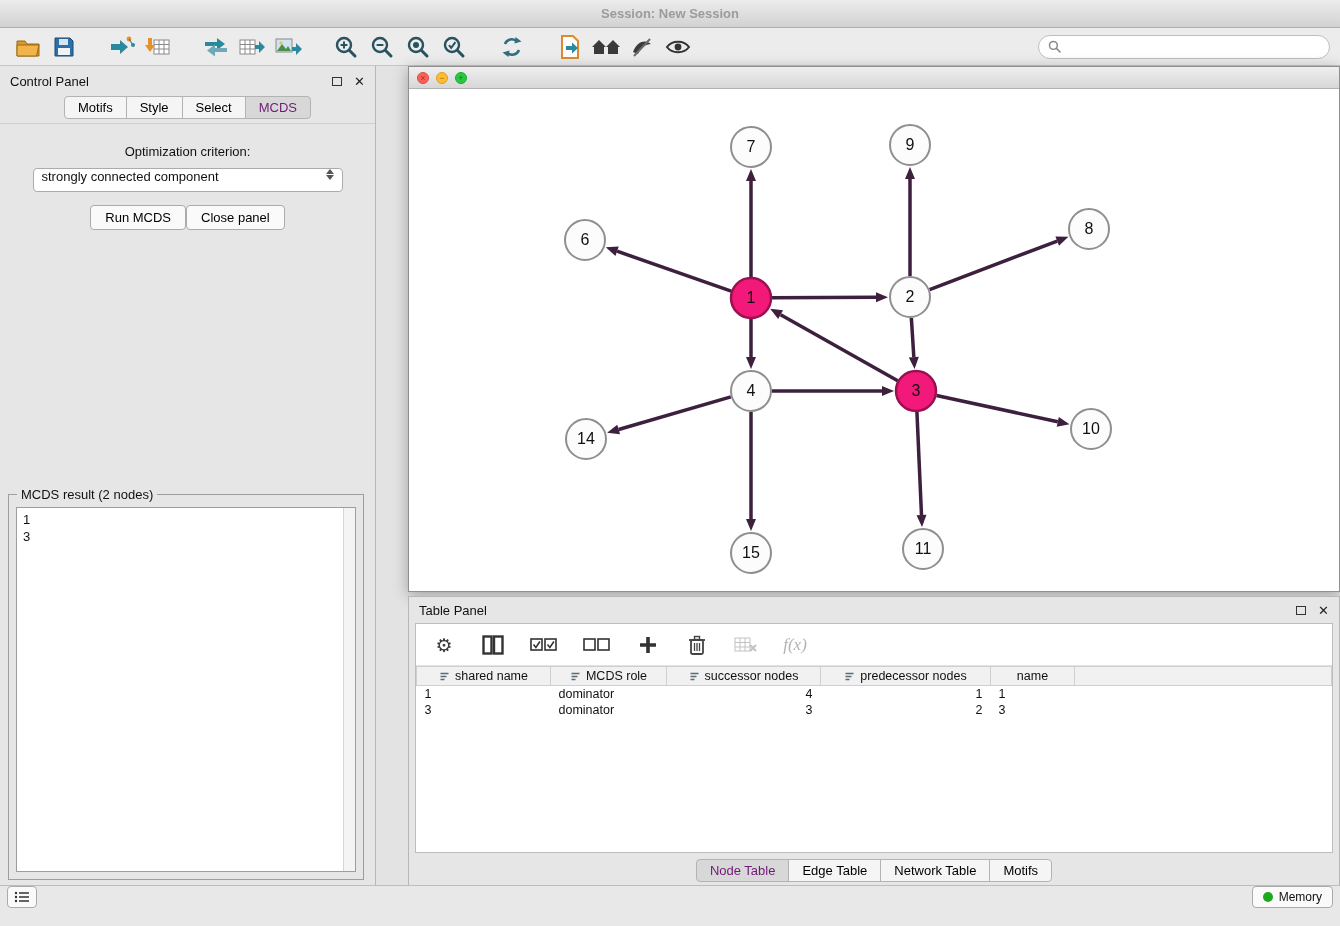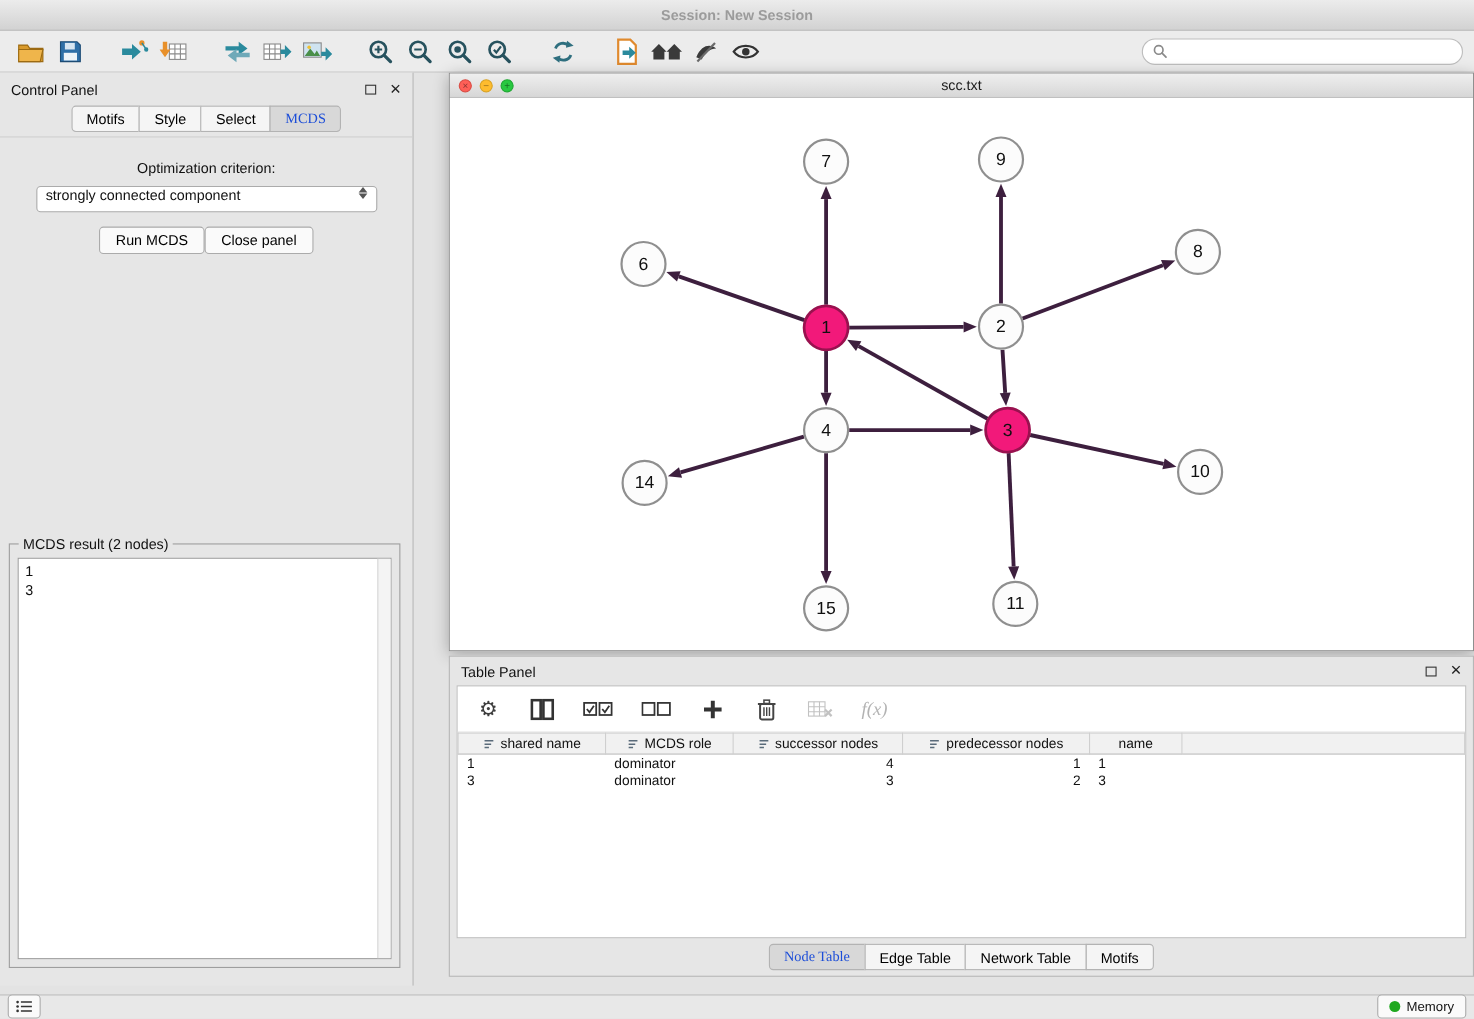--- a/index.html
+++ b/index.html
@@ -26,21 +26,21 @@
   .control-panel { position:absolute; left:0; top:66px; width:376px; height:830px;
     background:#e6e6e6; border-right:1px solid #b7b7b7; }
   .panel-header { height:30px; display:flex; align-items:center; padding:0 10px; font-size:13px; }
   .panel-header .sp { flex:1; }
   .float-ic { width:10px; height:9px; border:1.5px solid #333; display:inline-block; margin-right:12px; }
   .close-ic { font-size:13px; font-weight:bold; color:#222; }
   .cp-tabs { display:flex; justify-content:center; padding-bottom:4px; border-bottom:1px solid #cfcfcf; }
   .tab-btn { border:1px solid #b3b3b3; background:#f5f5f5; font-size:13px; padding:3px 13px; margin-left:-1px; }
   .tab-btn:first-child { border-radius:4px 0 0 4px; margin-left:0; }
   .tab-btn:last-child { border-radius:0 4px 4px 0; }
-  .tab-btn.active { background:#d8d8d8; color:#1d4ed8;font-family:Liberation Serif, serif; }
+  .tab-btn.active { background:#d8d8d8; color:#701a75; }
   .cp-content { padding-top:20px; text-align:center; }
   .opt-label { font-size:13px; margin-bottom:9px; }
   .combo { width:310px; height:24px; margin:0 auto 13px; background:#fff; border:1px solid #ababab;
     border-radius:4px; display:flex; padding:0 8px; }
   .combo .val { font-size:13px; flex:1; text-align:left; }
   .combo .arrows { display:flex; flex-direction:column; gap:1px; }
   .combo .arrows i { width:0; height:0; border-left:4px solid transparent; border-right:4px solid transparent; }
   .combo .arrows i.up { border-bottom:5px solid #555; }
   .combo .arrows i.dn { border-top:5px solid #555; }
   .btn-row { display:flex; justify-content:center; }
@@ -80,22 +80,22 @@
   .fx { font-family:"Liberation Serif","DejaVu Serif",serif; font-style:italic; font-size:17px; color:#b3b3b3; }
   table.node-table { border-collapse:collapse; width:100%; table-layout:fixed; }
   table.node-table th { height:19px; background:#f1f1f1; border:1px solid #cfcfcf; font-weight:normal;
     font-size:12.5px; }
   table.node-table th .th-inner { display:flex; align-items:center; justify-content:center; gap:5px; }
   table.node-table td { font-size:12.5px; height:16px; padding:0 8px; text-align:left; white-space:nowrap; overflow:hidden; }
   table.node-table td.num { text-align:right; }
   .tp-tabs { position:absolute; bottom:5px; left:0; right:0; display:flex; justify-content:center; }
 
   
-  .statusbar { position:absolute; left:0; right:0; bottom:0; height:22px; background:#e8e8e8;
-    border-top:1px solid #bdbdbd; display:flex; align-items:flex-end; padding:0 7px; }
+  .statusbar { position:absolute; left:0; right:0; bottom:0; height:41px; background:#e8e8e8;
+    border-top:1px solid #bdbdbd; display:flex; align-items:flex-start; padding:0 7px; }
   .menu-btn { width:30px; height:22px; border:1px solid #ababab; border-radius:4px; background:#fafafa;
     display:flex; align-items:center; justify-content:center; }
   .memory-btn { margin-left:auto; height:22px; border:1px solid #ababab; border-radius:4px; background:#fafafa;
     display:flex; align-items:center; gap:6px; padding:0 10px; font-size:12px; }
   .mem-dot { width:10px; height:10px; border-radius:50%; background:#1fa81f; }
 </style>
 </head>
 <body>
 
 <div class="titlebar">
@@ -297,21 +297,20 @@
   </div>
 </div>
 
 <div class="net-window">
   <div class="net-titlebar">
     <div class="traffic">
       <span class="light red">×</span>
       <span class="light yel">−</span>
       <span class="light grn">+</span>
     </div>
-    <span class="net-title">scc.txt</span>
   </div>
   <div class="net-canvas">
     <svg width="930" height="502" viewBox="0 0 930 502">
         <g>
           <line x1="342" y1="188" x2="342" y2="92" stroke="#3d1f3e" stroke-width="3.5"></line>
           <polygon points="342,80 347,92 337,92" fill="#3d1f3e"></polygon>
           <line x1="322.1752536154717" y1="202.07328138371903" x2="208.0972084320934" y2="162.2146872835025" stroke="#3d1f3e" stroke-width="3.5"></line>
           <polygon points="196.76878192664867,158.2565623599134 209.74642715025553,157.49450957290054 206.44798971393126,166.9348649941045" fill="#3d1f3e"></polygon>
           <line x1="362.99958468064904" y1="208.86792714037327" x2="467.0006724218063" y2="208.21383224891946" stroke="#3d1f3e" stroke-width="3.5"></line>
           <polygon points="479.0004350964629,208.13836204341848 467.03211834076507,213.21373336335972 466.96922650284756,203.2139311344792" fill="#3d1f3e"></polygon>

